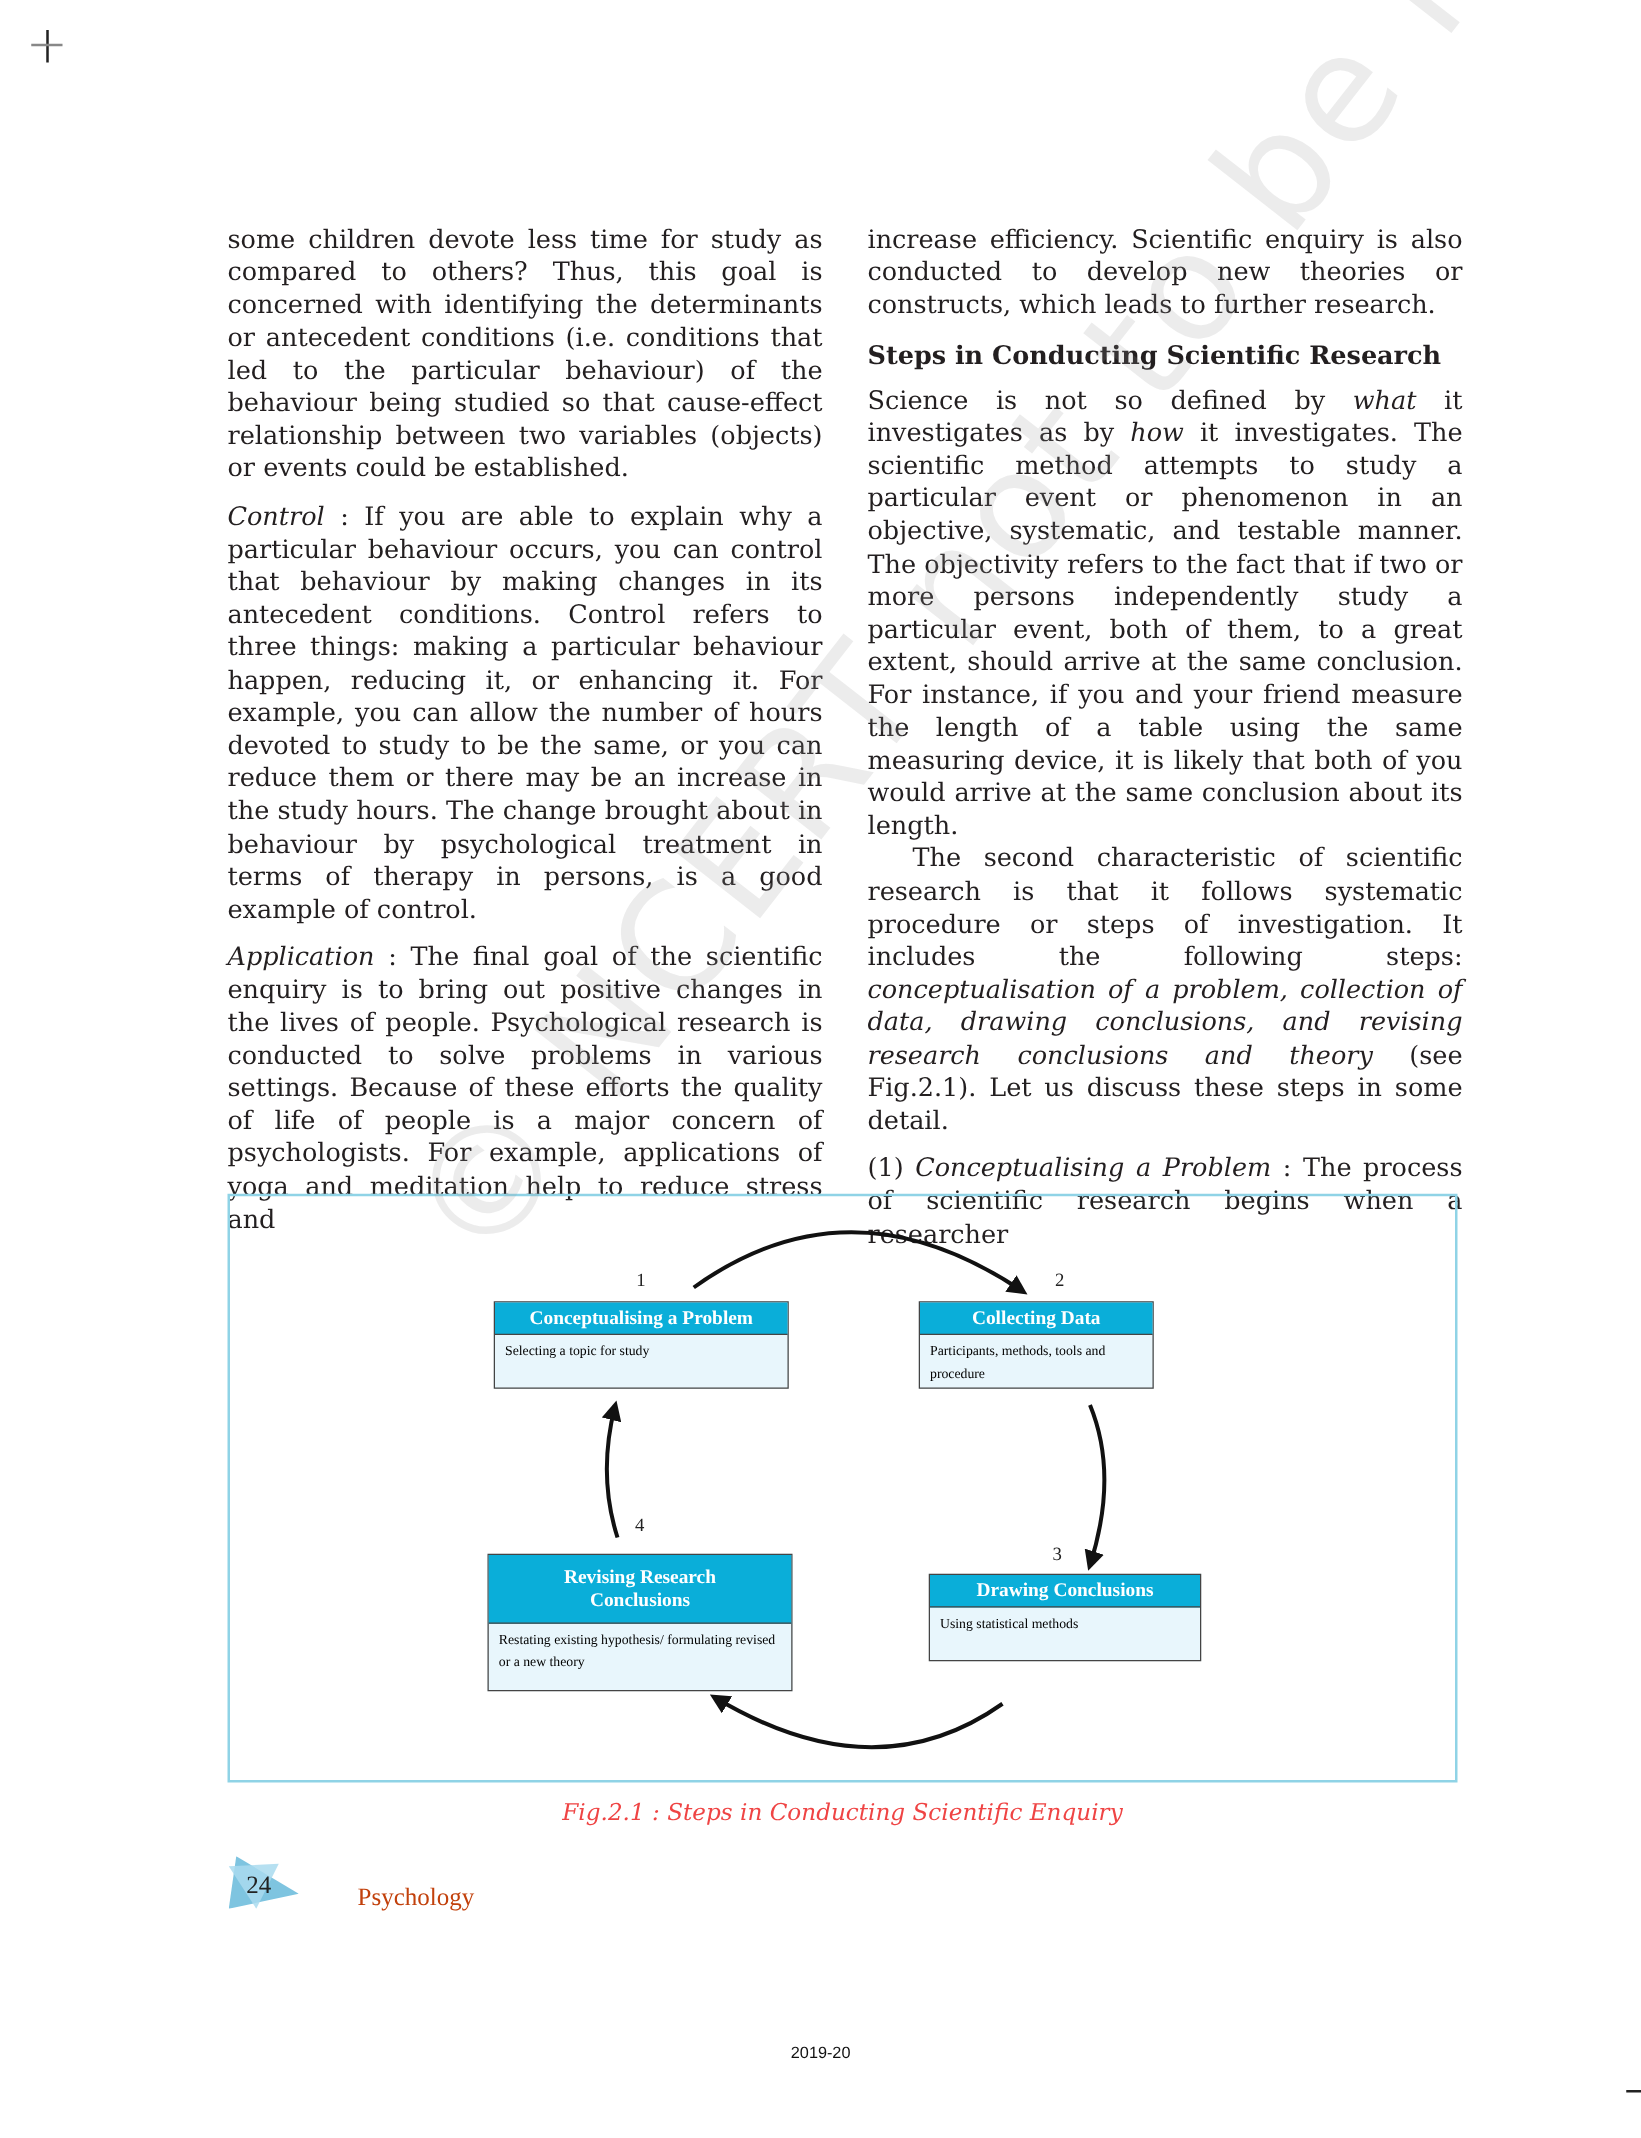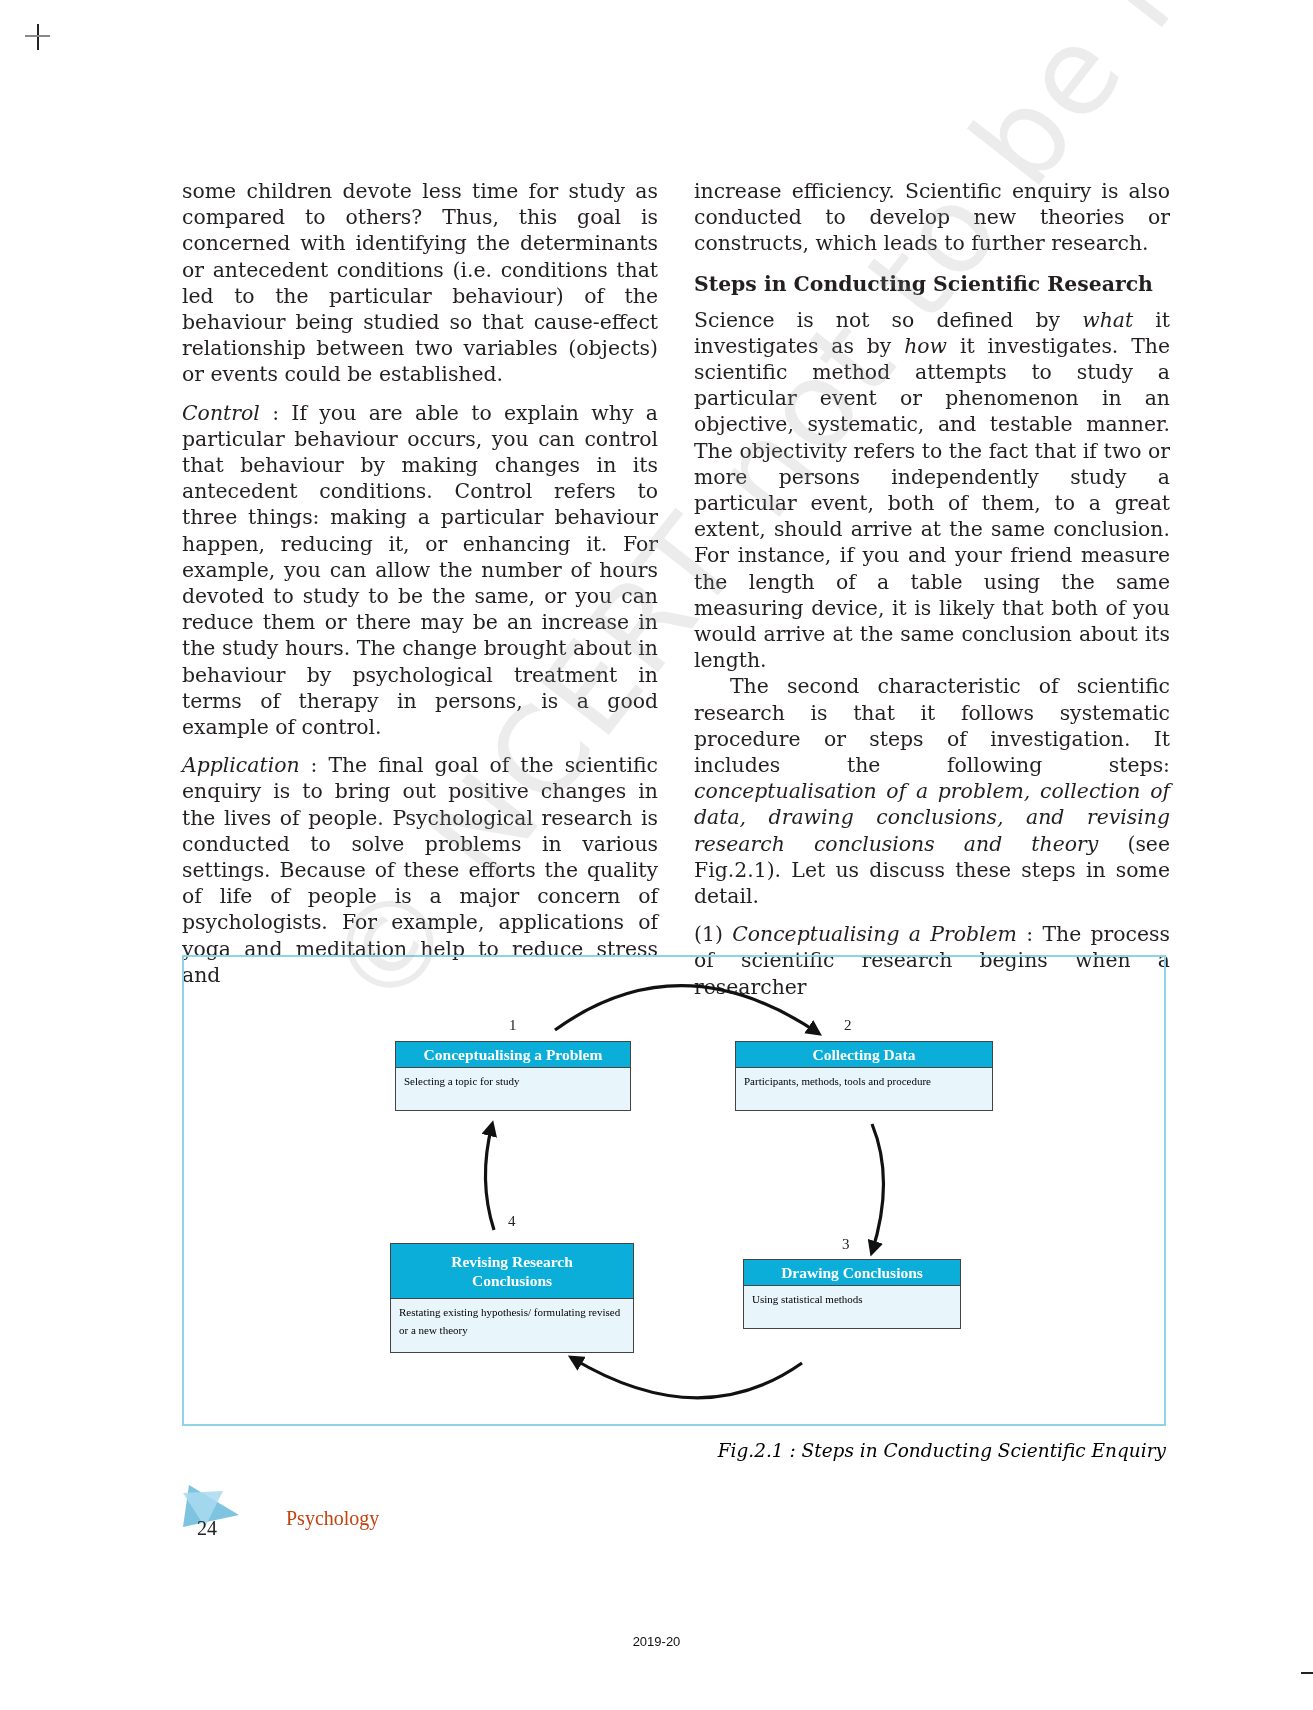--- a/index.html
+++ b/index.html
@@ -15,39 +15,39 @@
   .col-right { left:694px; }
   .col p { margin:0 0 12px 0; text-align:justify; text-align-last:auto; }
   .col p.indent { text-indent:36px; margin-bottom:0; }
   .col p.tight { margin-bottom:0; }
   .col h3 { margin:14px 0 10px 0; font-size:20.4px; font-weight:bold; line-height:26px; }
   .col i, .col em { font-style:italic; }
   .col b { font-weight:normal; }
 
   .figure-frame { position:absolute; left:182px; top:955px; width:984px; height:471px;
                   border:2.5px solid #8fd3e6; box-sizing:border-box; }
-  .figure-caption { position:absolute; left:182px; width:984px; top:1440px; text-align:right;
-                    font-style:italic; font-size:18.5px; color:#000000; }
+  .figure-caption { position:absolute; left:182px; width:984px; top:1440px; text-align:center;
+                    font-style:italic; font-size:18.5px; color:#ef4444; }
 
   .stepbox { position:absolute; border:1.2px solid #444; background:#e8f6fc; box-sizing:border-box;
              font-family:"Liberation Serif", "DejaVu Serif", serif; }
   .stepbox .hdr { background:#0aaed9; color:#fff; font-weight:bold; text-align:center;
                   font-size:15.5px; line-height:19px; padding:3px 4px; border-bottom:1.2px solid #444; }
   .stepbox .body { font-size:11px; line-height:17.5px; padding:5px 8px; color:#000000; }
   .stepnum { position:absolute; font-family:"Liberation Serif", serif; font-size:15px; color:#222; }
 
   .diagram-svg { position:absolute; left:0; top:0; width:1313px; height:1710px; pointer-events:none; }
 
   .watermark { position:absolute; left:300px; top:950px; font-family:"DejaVu Sans", sans-serif;
                font-size:120px; color:rgba(150,150,150,0.18); transform:rotate(-52deg);
                transform-origin:left top; white-space:nowrap; letter-spacing:4px; pointer-events:none; }
 
   .page-badge { position:absolute; left:183px; top:1485px; width:56px; height:42px; }
   .page-num { position:absolute; left:197px; top:1497px; font-size:20px; color:#222;
-              font-family:"Liberation Serif", serif;margin-top:20px; }
+              font-family:"Liberation Serif", serif; }
   .running-foot { position:absolute; left:286px; top:1507px; font-size:20px; color:#c2410c;
                   font-family:"Liberation Serif", serif; }
   .year { position:absolute; left:0; width:1313px; top:1634px; text-align:center;
           font-family:"Liberation Sans", sans-serif; font-size:13px; color:#111; }
 </style>
 </head>
 <body>
 
 <div class="crop-mark crop-v"></div>
 <div class="crop-mark crop-h"></div>
@@ -83,21 +83,21 @@
   <path d="M494,1230 Q478,1180 492,1125" fill="none" stroke="#111" stroke-width="3.2" marker-end="url(#ah)"></path>
 </svg>
 
 <div class="stepnum" style="left:509px;top:1017px;">1</div>
 <div class="stepbox" style="left:395px;top:1041px;width:236px;height:70px;">
   <div class="hdr">Conceptualising a Problem</div>
   <div class="body">Selecting a topic for study</div>
 </div>
 
 <div class="stepnum" style="left:844px;top:1017px;">2</div>
-<div class="stepbox" style="left:735px;top:1041px;width:258px;height:70px;">
+<div class="stepbox" style="left:735px;top:1041px;width:188px;height:70px;">
   <div class="hdr">Collecting Data</div>
   <div class="body">Participants, methods, tools and procedure</div>
 </div>
 
 <div class="stepnum" style="left:842px;top:1236px;">3</div>
 <div class="stepbox" style="left:743px;top:1259px;width:218px;height:70px;">
   <div class="hdr">Drawing Conclusions</div>
   <div class="body">Using statistical methods</div>
 </div>
 

